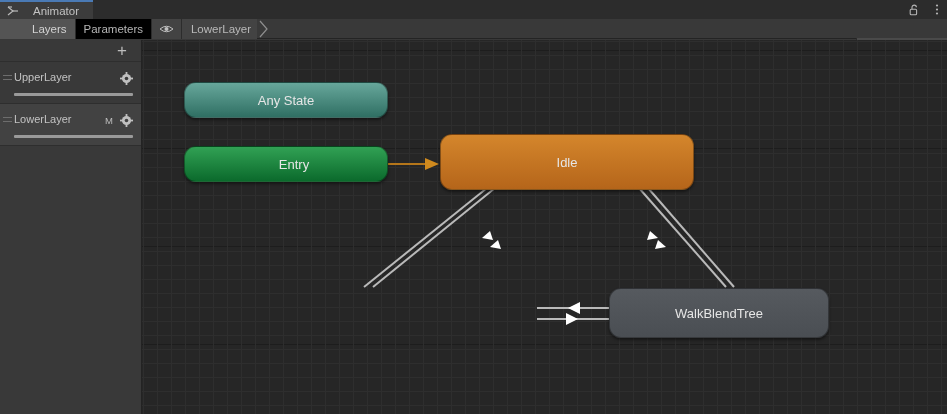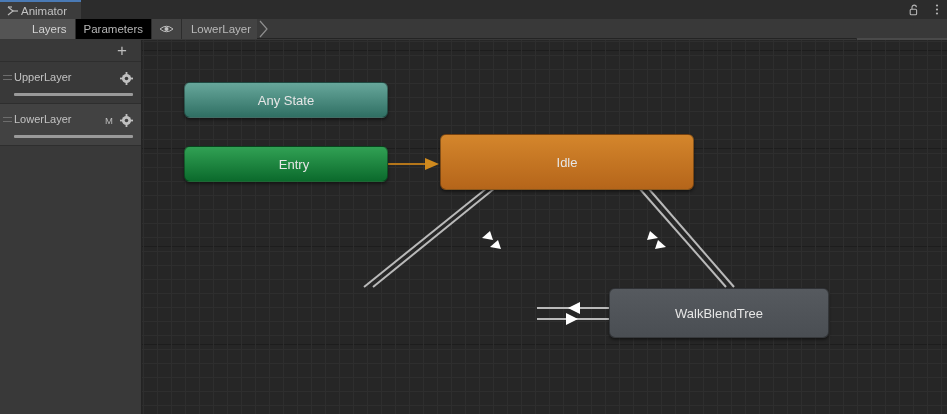--- a/index.html
+++ b/index.html
@@ -11,21 +11,21 @@
   }
   #app { position: relative; width: 947px; height: 414px; }
 
   
   .tabbar {
     position: absolute; left: 0; top: 0; width: 947px; height: 19px;
     background: #2c2c2c;
   }
   .tab {
     position: absolute; left: 0; top: 0; height: 19px;
-    display: flex; align-items: center; gap: 2px;
+    display: flex; align-items: center; gap: 14px;
     padding: 0 14px 0 7px;
     background: #3c3c3c;
     border-top: 2px solid #4a7ab5;
     color: #c2c2c2; font-size: 11.5px;
     white-space: nowrap;
   }
   .tab .ticon { display:inline-block; width: 12px; height: 12px; position: relative; }
   .tab .ticon svg { display:block; }
 
   .winbtns {
@@ -117,21 +117,21 @@
       linear-gradient(to right,  #1d1d1d 1px, transparent 1px),
       linear-gradient(to bottom, #1d1d1d 1px, transparent 1px);
     background-size: 14px 14px, 14px 14px, 98px 98px, 98px 98px;
     background-position: 1px 1px, 1px 1px, 29px 10px, 29px 10px;
     overflow: hidden;
   }
   .edges { position: absolute; left:0; top:0; width: 805px; height: 374px; }
 
   .node {
     position: absolute;
-    border-radius: 6px;
+    border-radius: 12px;
     display: flex; align-items: center; justify-content: center;
     color: #e6e6e6; font-size: 13px;
     box-shadow: 0 2px 3px rgba(0,0,0,0.45);
     border: 1px solid rgba(0,0,0,0.35);
   }
   .node.anystate { background: linear-gradient(#67a79b, #2f6f63); }
   .node.entry    { background: linear-gradient(#31a154, #0b6a2c); padding-left: 16px; }
   .node.idle     { background: linear-gradient(#d4862c, #b5651a); }
   .node.plain    { background: linear-gradient(#565a5f, #4a4e53); }
 </style>

